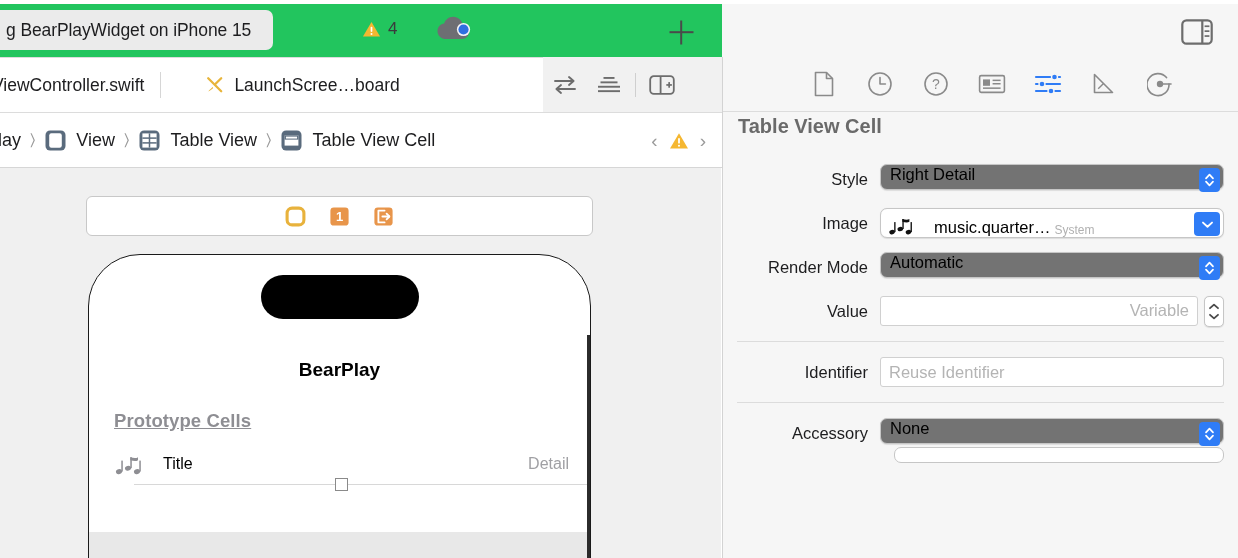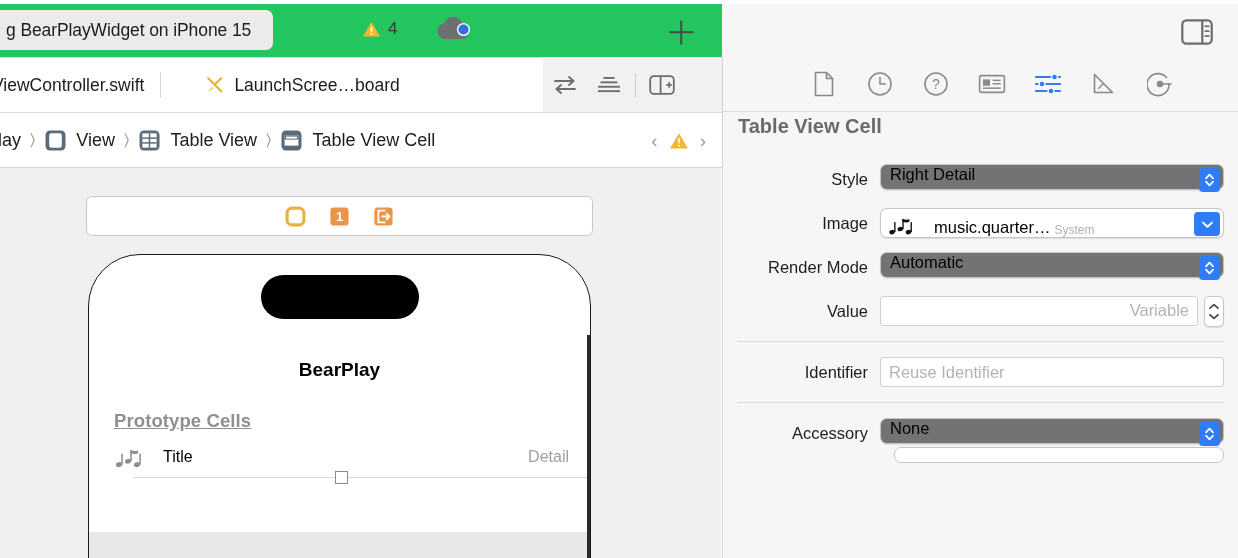--- a/index.html
+++ b/index.html
@@ -131,21 +131,21 @@
   .section-header {
     position: absolute; left: 25px; top: 155px;
     font-size: 18.5px; font-weight: bold; color: #8e8e93;
     letter-spacing: 0.1px;
     text-decoration: underline;
   }
   .cell-divider {
     position: absolute; left: 25px; top: 196px; right: 0; height: 1px; background: #e2e2e4;
   }
   .proto-cell {
-    position: absolute; left: 0; top: 181px; width: 100%; height: 80px;
+    position: absolute; left: 0; top: 188px; width: 100%; height: 80px;
     background: #ffffff;
   }
   .cell-music-icon { position: absolute; left: 26px; top: 12px; width: 32px; height: 22px; }
   .cell-title {
     position: absolute; left: 74px; top: 12px;
     font-size: 16px; color: #000000;
   }
   .cell-detail {
     position: absolute; right: 21px; top: 12px;
     font-size: 16px; color: #a0a0a4;

